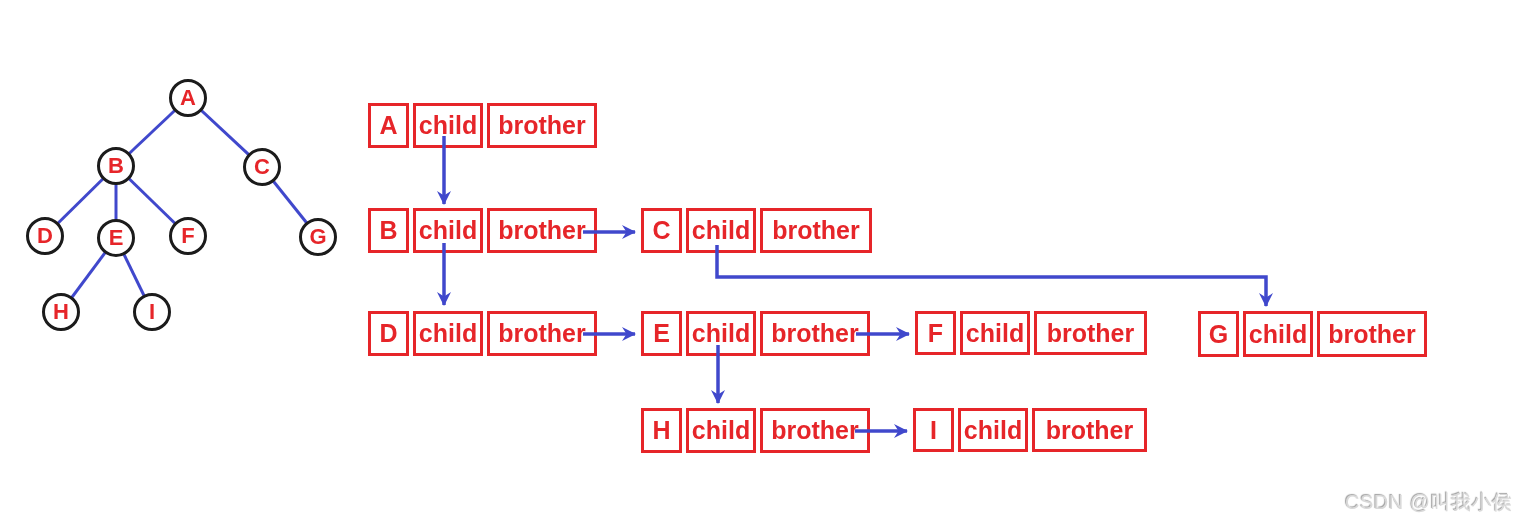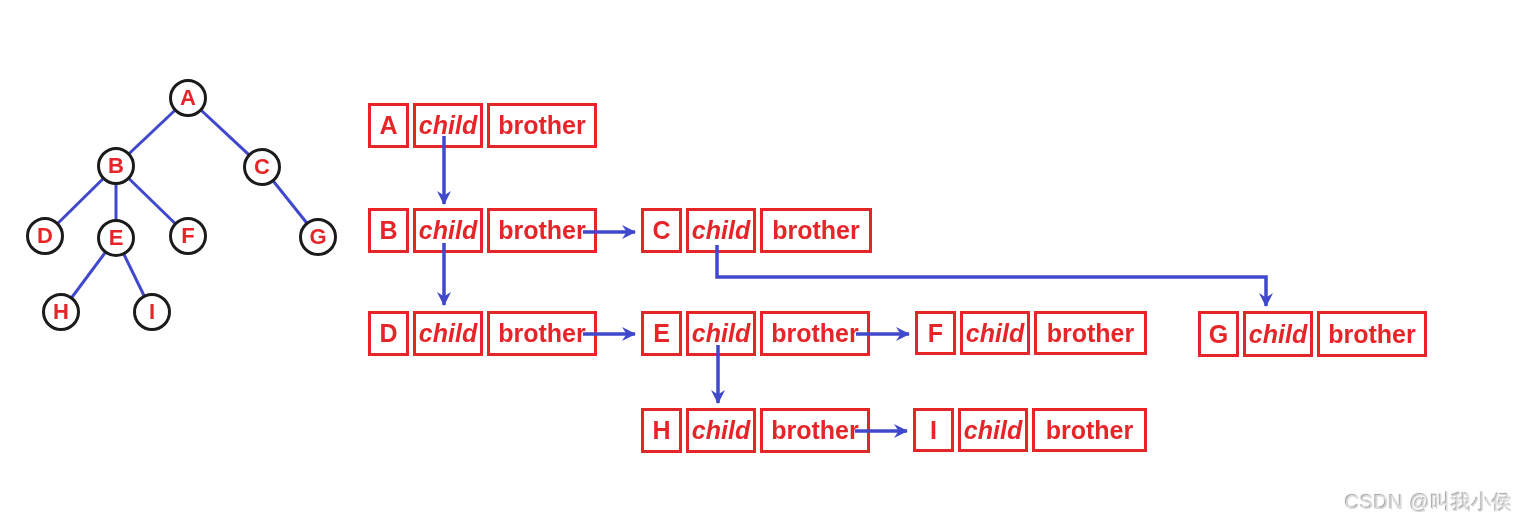--- a/index.html
+++ b/index.html
@@ -23,21 +23,21 @@
 
   
   .lbox { position:absolute; display:flex; gap:4px; z-index:2; }
   .cell {
     height:100%; background:#ffffff; border:3px solid var(--red);
     display:flex; align-items:center; justify-content:center;
     color:var(--red); font-weight:bold; font-size:25px; line-height:1;
     white-space:nowrap;
   }
   .c-id      { width:41px; }
-  .c-child   { width:70px;font-style:italic; }
+  .c-child   { width:70px; }
   .c-brother { flex:1; }
 
   .watermark {
     position:absolute; left:1345px; top:489px; z-index:4;
     font-size:20px; color:#d9d9d9; letter-spacing:0.5px;
     text-shadow:1px 1px 1px #ffffff, -1px -1px 1px #9f9f9f;
   }
 </style>
 </head>
 <body>

